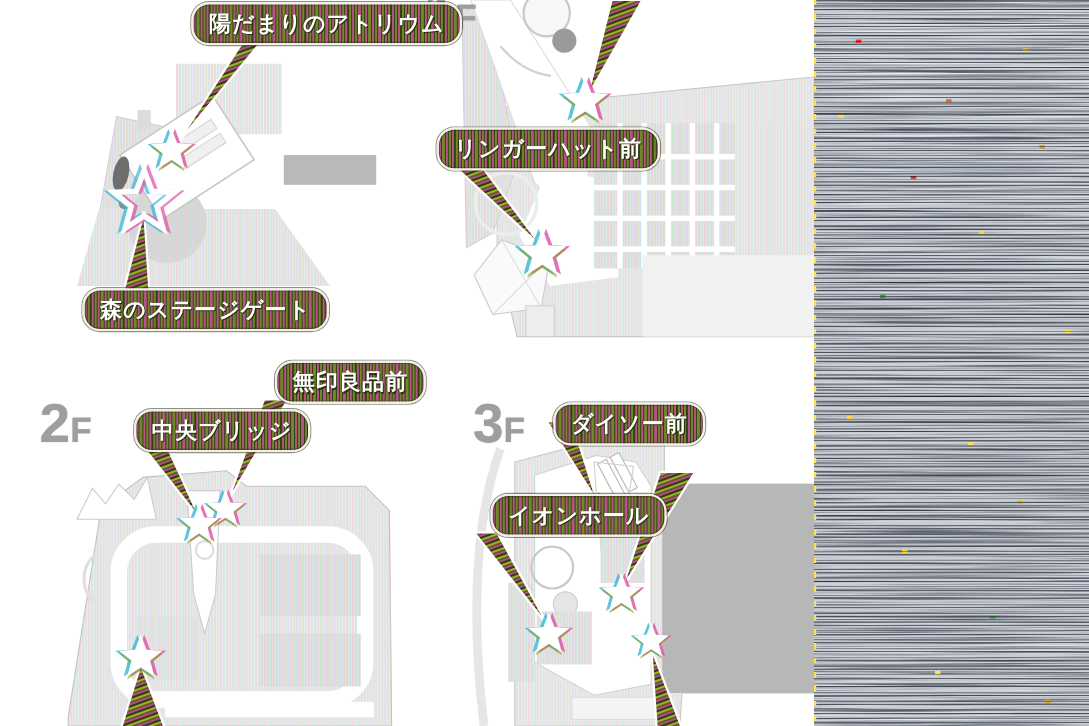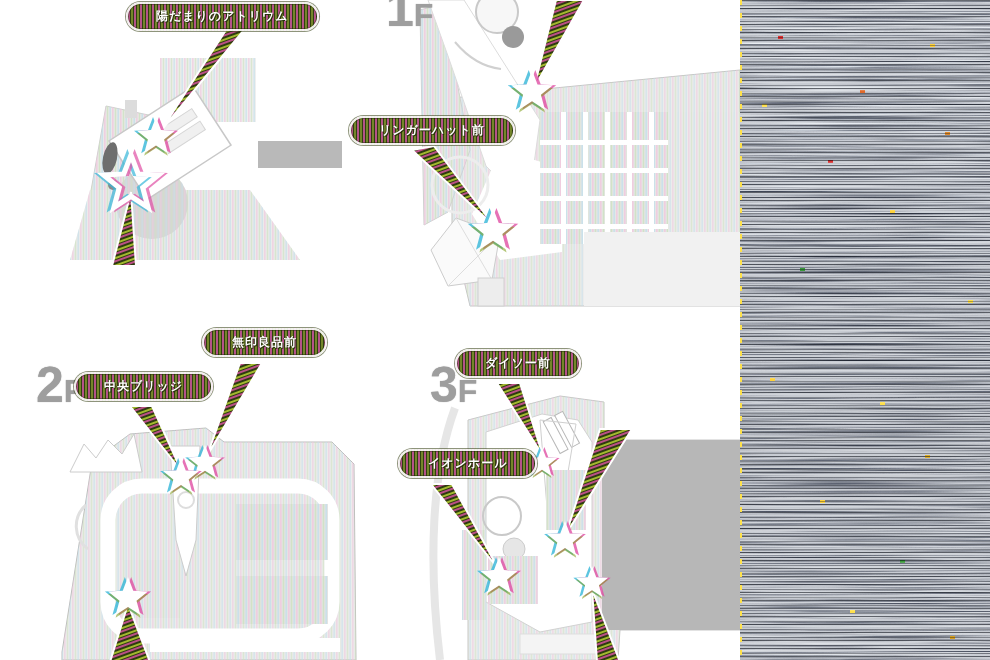--- a/index.html
+++ b/index.html
@@ -6,27 +6,28 @@
   #screen{
     position:relative;width:990px;height:660px;overflow:hidden;
     background:#ffffff;font-family:"Liberation Sans",sans-serif;
   }
   .map-area{position:absolute;left:0;top:0;width:740px;height:660px;}
   .map-area svg{position:absolute;left:0;top:0;}
 
   
   .bubble{
     position:absolute;z-index:5;white-space:nowrap;
-    color:#fff;font-weight:bold;font-size:12px;letter-spacing:1px;
-    padding:4px 28px;border-radius:16px;
+    color:#fff;font-weight:bold;font-size:20px;letter-spacing:1px;
+    padding:4px 14px;border-radius:16px;
     background:repeating-linear-gradient(90deg,
       #b5538a 0 2px,#314010 2px 3px,#74862a 3px 5px,#314010 5px 6px);
     border:2px solid rgba(255,255,255,.9);
     box-shadow:0 0 0 1px rgba(50,60,15,.55), inset 0 0 0 1px rgba(30,40,5,.45);
     text-shadow:1px 1px 0 rgba(35,45,8,.9), -1px 0 0 rgba(35,45,8,.6);
+    margin-left:48px;
   }
   .floor-label{
     position:absolute;z-index:4;color:#9e9e9e;font-weight:bold;line-height:1;
     text-shadow:0 0 1px #9e9e9e;
   }
   .fl-num{font-size:50px;}
   .fl-suf{font-size:32px;}
 
   
   .noise-strip{
@@ -200,24 +201,25 @@
     <span class="fl-num">1</span><span class="fl-suf">F</span>
   </div>
   <div class="floor-label" style="left:36px;top:360px;">
     <span class="fl-num">2</span><span class="fl-suf">F</span>
   </div>
   <div class="floor-label" style="left:406px;top:360px;margin-left:24px;">
     <span class="fl-num">3</span><span class="fl-suf">F</span>
   </div>
 
   <div class="bubble" style="left:126px;top:2px;">陽だまりのアトリウム</div>
+  <div class="bubble" style="left:27px;top:262px;">森のステージゲート</div>
   <div class="bubble" style="left:349px;top:116px;">リンガーハット前</div>
   <div class="bubble" style="left:202px;top:328px;">無印良品前</div>
   <div class="bubble" style="left:74px;top:372px;">中央ブリッジ</div>
-  <div class="bubble" style="left:455px;top:349px;">ダイソー前</div>
+  <div class="bubble" style="left:455px;top:366px;">ダイソー前</div>
   <div class="bubble" style="left:398px;top:449px;font-family:Liberation Serif, serif;">イオンホール</div>
 
   <div class="noise-strip">
     <svg width="250" height="660">
       <defs>
         <linearGradient id="ng" x1="0" y1="0" x2="0" y2="1">
           <stop offset="0" stop-color="#dfe6ee"></stop>
           <stop offset="0.18" stop-color="#bfcad6"></stop>
           <stop offset="0.40" stop-color="#8f99a6"></stop>
           <stop offset="0.56" stop-color="#5f6670"></stop>

